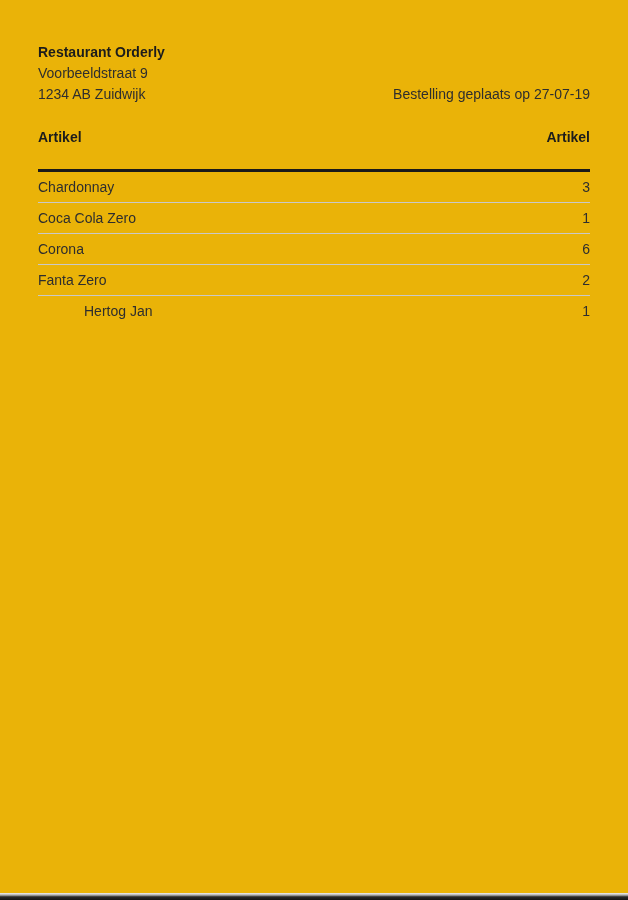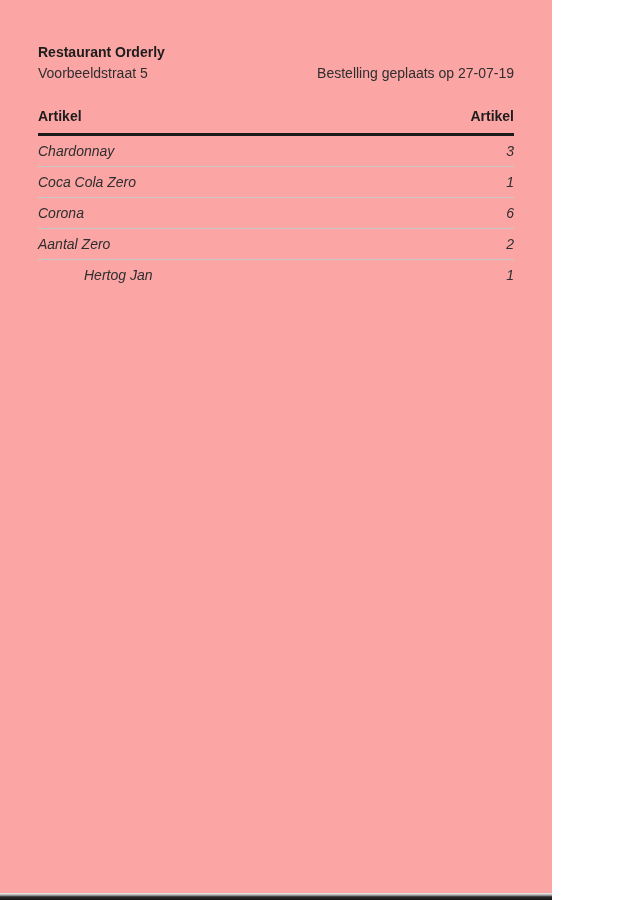--- a/index.html
+++ b/index.html
@@ -2,23 +2,23 @@
 <html><head>
 <meta charset="utf-8">
 <style>
   html, body {
     margin: 0;
     padding: 0;
     background: #ffffff;
   }
   .page {
     position: relative;
-    width: 552px;
+    width: 628px;
     height: 900px;
-    background: #fca5a5;
+    background: #eab308;
     overflow: hidden;
     font-family: "Liberation Sans", "DejaVu Sans", sans-serif;
     color: #2e2e2e;
     font-size: 14px;
     box-sizing: border-box;
   }
   .content {
     padding: 42px 38px 0 38px;
   }
   .doc-header {
@@ -41,31 +41,30 @@
   .order-table {
     margin-top: 22px;
   }
   .thead {
     display: flex;
     justify-content: space-between;
     align-items: flex-end;
     font-weight: bold;
     color: #1c1c1c;
     line-height: 21px;
-    padding-bottom: 6px;
+    padding-bottom: 21px;
     border-bottom: 3px solid #1a1a1a;
   }
   .trow {
     display: flex;
     justify-content: space-between;
     align-items: center;
     height: 30px;
     border-bottom: 1px solid #c9c9c9;
     color: #2e2e2e;
-    font-style: italic;
   }
   .trow:last-child {
     border-bottom: none;
     margin-left: 46px;
   }
   .cell-qty {
     text-align: right;
   }
   .bottom-bar {
     position: absolute;
@@ -78,21 +77,22 @@
 </style>
 </head>
 <body>
 
 <div class="page">
   <div class="content">
 
     <div class="doc-header">
       <div class="addr">
         <div class="restaurant-name">Restaurant Orderly</div>
-        <div>Voorbeeldstraat 5</div>
+        <div>Voorbeeldstraat 9</div>
+        <div>1234 AB Zuidwijk</div>
       </div>
       <div class="dates">
         <div>Bestelling geplaats op 27-07-19</div>
       </div>
     </div>
 
     <div class="order-table">
       <div class="thead">
         <span>Artikel</span>
         <span>Artikel</span>
@@ -107,21 +107,21 @@
     <span class="cell-name">Coca Cola Zero</span>
     <span class="cell-qty">1</span>
   </div>
 
   <div class="trow">
     <span class="cell-name">Corona</span>
     <span class="cell-qty">6</span>
   </div>
 
   <div class="trow">
-    <span class="cell-name">Aantal Zero</span>
+    <span class="cell-name">Fanta Zero</span>
     <span class="cell-qty">2</span>
   </div>
 
   <div class="trow">
     <span class="cell-name">Hertog Jan</span>
     <span class="cell-qty">1</span>
   </div>
 </div>
     </div>
 

